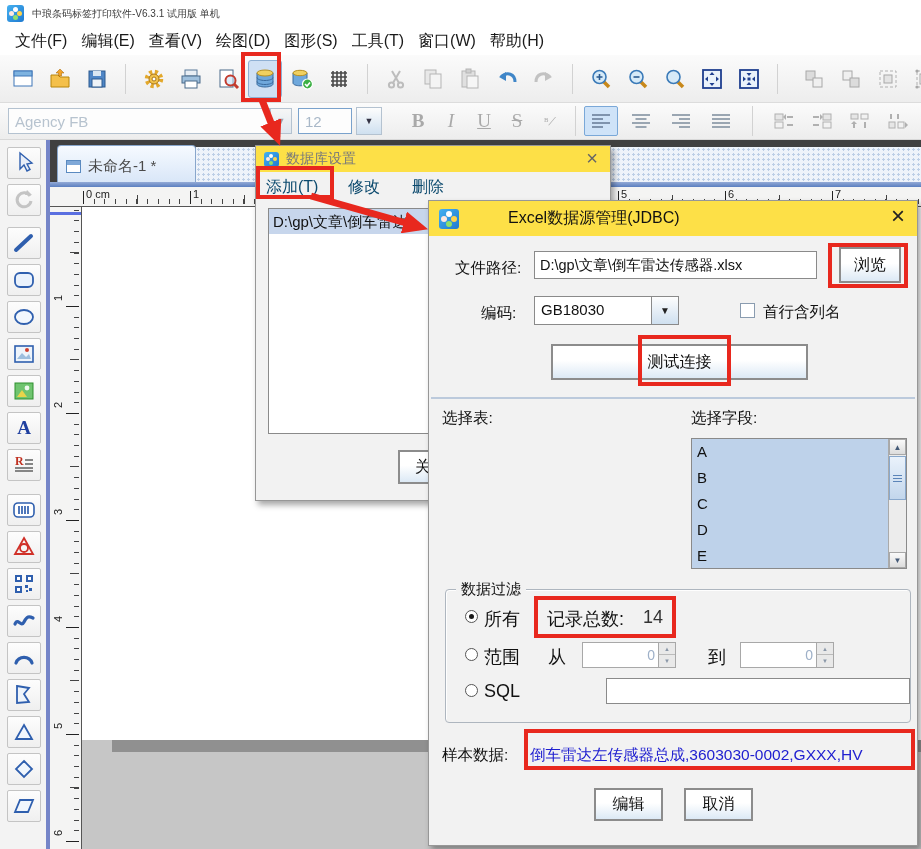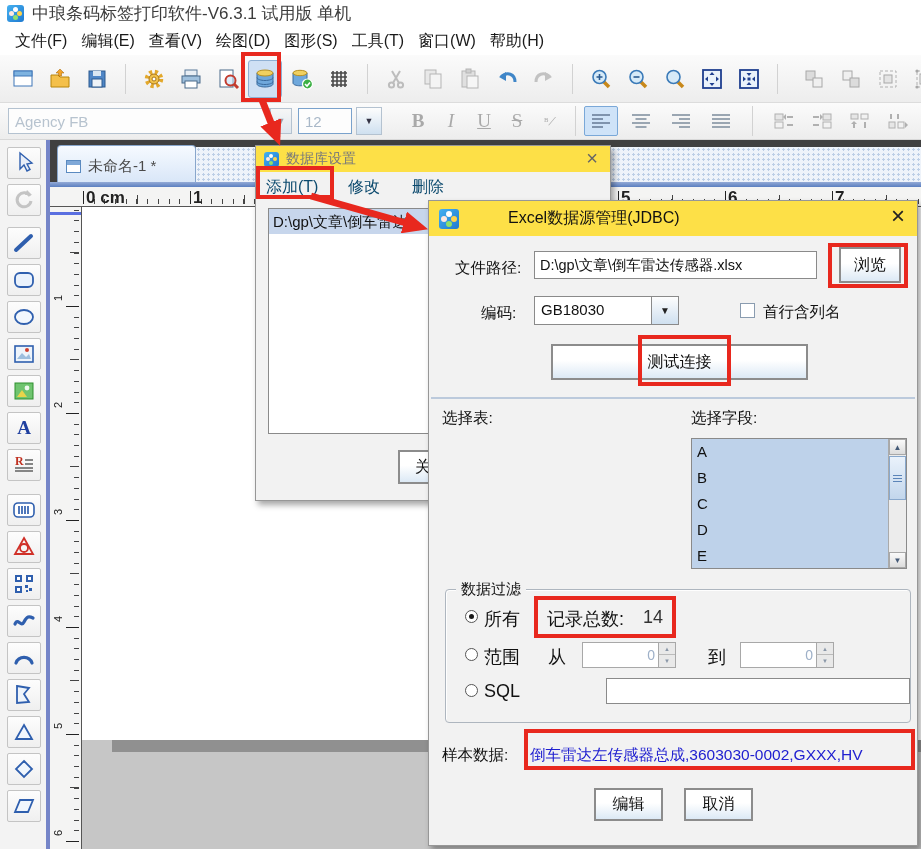--- a/index.html
+++ b/index.html
@@ -8,21 +8,21 @@
   #app { position:relative; width:921px; height:849px; background:#f0f0f0; overflow:hidden; }
 
   
   .titlebar { position:absolute; left:0; top:0; width:921px; height:27px; background:#fff; display:flex; align-items:center; padding-left:7px; }
   .appicon { width:17px; height:17px; border-radius:3px; background:linear-gradient(135deg,#45b0f0,#1f7ad0); position:relative; flex:0 0 auto; }
   .appicon i { position:absolute; width:5px; height:5px; border-radius:50%; }
   .appicon i:nth-child(1){ left:6px; top:2px;  background:#fff; }
   .appicon i:nth-child(2){ left:10px; top:6px; background:#ffd24a; }
   .appicon i:nth-child(3){ left:6px; top:10px; background:#8fe06a; }
   .appicon i:nth-child(4){ left:2px; top:6px;  background:#ffe8e0; }
-  .title-text { margin-left:8px; font-size:17px; color:#3c3c3c; }
+  .title-text { margin-left:8px; font-size:10px; color:#3c3c3c; }
 
   
   .menubar { position:absolute; left:0; top:27px; width:921px; height:28px; background:#fff; display:flex; align-items:center; padding-left:8px; }
   .mitem { font-size:16px; color:#1a1a1a; padding:3px 7px; cursor:default; }
 
   
   .toolbar1 { position:absolute; left:0; top:55px; width:921px; height:48px; background:linear-gradient(#fbfbfb,#ededed); border-bottom:1px solid #dcdcdc; display:flex; align-items:center; padding-left:6px; gap:3px; }
   .toolbar2 { position:absolute; left:0; top:103px; width:921px; height:37px; background:linear-gradient(#fbfbfb,#ededed); border-bottom:1px solid #d8d8d8; display:flex; align-items:center; padding-left:8px; }
   .tbtn { width:34px; height:38px; display:flex; align-items:center; justify-content:center; border-radius:3px; flex:0 0 auto; }
   .tbtn.active { background:#cfe0f4; border:1px solid #8fb0d4; }
@@ -45,21 +45,21 @@
   .doc-tab .ticon { width:15px; height:13px; border:1px solid #5a8ac0; background:#fff; position:relative; flex:0 0 auto; }
   .doc-tab .ticon::before { content:""; position:absolute; left:0; top:0; right:0; height:4px; background:#7fa8d8; }
   .doc-tab span { margin-left:7px; font-size:15px; color:#4a4a4a; }
   .tab-dots { position:absolute; left:146px; top:7px; width:725px; height:35px; background-color:#eef3fa; background-image:radial-gradient(#bccee6 1px, transparent 1.2px); background-size:5px 5px; }
   .tab-underline { position:absolute; left:0; top:42px; width:871px; height:5px; background:linear-gradient(#93aad6,#5b7fc0); }
 
   .h-ruler { position:absolute; left:50px; top:47px; width:871px; height:20px; background:#f4f4f3; border-bottom:1px solid #555; overflow:hidden; }
   .h-ruler::before { content:""; position:absolute; left:33px; right:0; bottom:2px; height:5px; background:repeating-linear-gradient(to right,#444 0 1px,transparent 1px 10.7px); }
   .h-ruler::after  { content:""; position:absolute; left:33px; right:0; bottom:2px; height:9px; background:repeating-linear-gradient(to right,#444 0 1px,transparent 1px 53.5px); }
   .htick-major { position:absolute; bottom:2px; width:1px; height:13px; background:#222; z-index:2; }
-  .hlab { position:absolute; top:1px; font-size:17px; color:#222; z-index:2;font-weight:bold; }
+  .hlab { position:absolute; top:1px; font-size:11px; color:#222; z-index:2; }
   .v-ruler { position:absolute; left:50px; top:67px; width:32px; height:642px; background:#f4f4f3; border-right:1px solid #555; overflow:hidden; }
   .v-ruler::before { content:""; position:absolute; top:-8px; bottom:0; right:2px; width:5px; background:repeating-linear-gradient(to bottom,#444 0 1px,transparent 1px 10.7px); }
   .v-ruler::after  { content:""; position:absolute; top:-8px; bottom:0; right:2px; width:9px; background:repeating-linear-gradient(to bottom,#444 0 1px,transparent 1px 53.5px); }
   .vtick-major { position:absolute; right:2px; height:1px; width:13px; background:#222; z-index:2; }
   .vlab { position:absolute; left:0px; width:16px; text-align:center; font-size:11px; color:#222; transform:rotate(-90deg); z-index:2; }
   .vmark { position:absolute; left:0; right:0; top:5px; height:3px; background:#5a6fe0; z-index:3; }
   .corner { position:absolute; left:50px; top:47px; width:32px; height:20px; background:#f4f4f3; border-bottom:1px solid #555; z-index:3; }
 
   .canvas-bg { position:absolute; left:82px; top:67px; width:839px; height:642px; background:#c6c6c6; }
   .page { position:absolute; left:0; top:0; width:839px; height:533px; background:#fff; }

